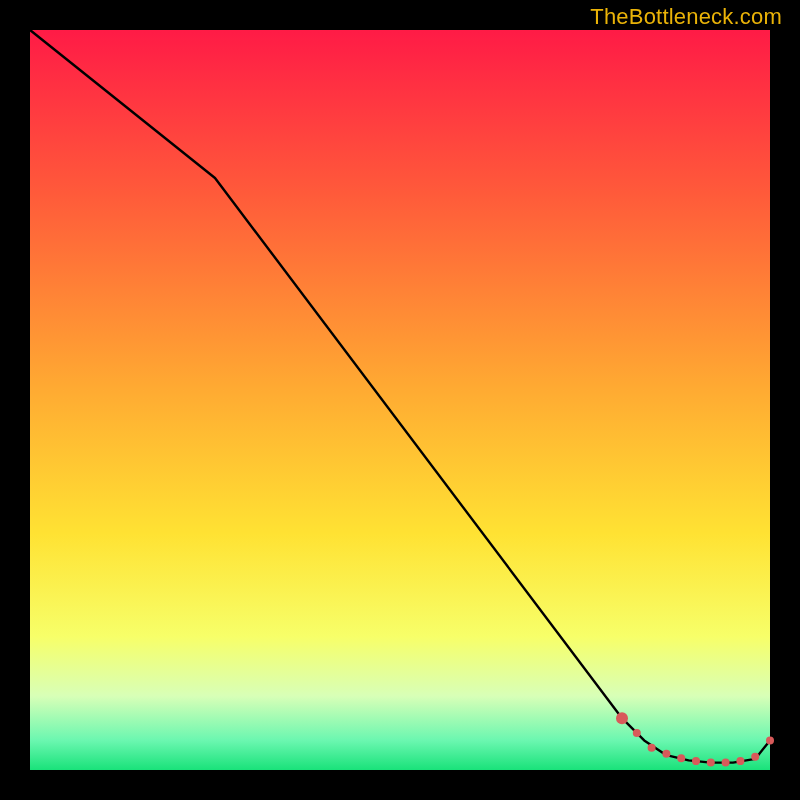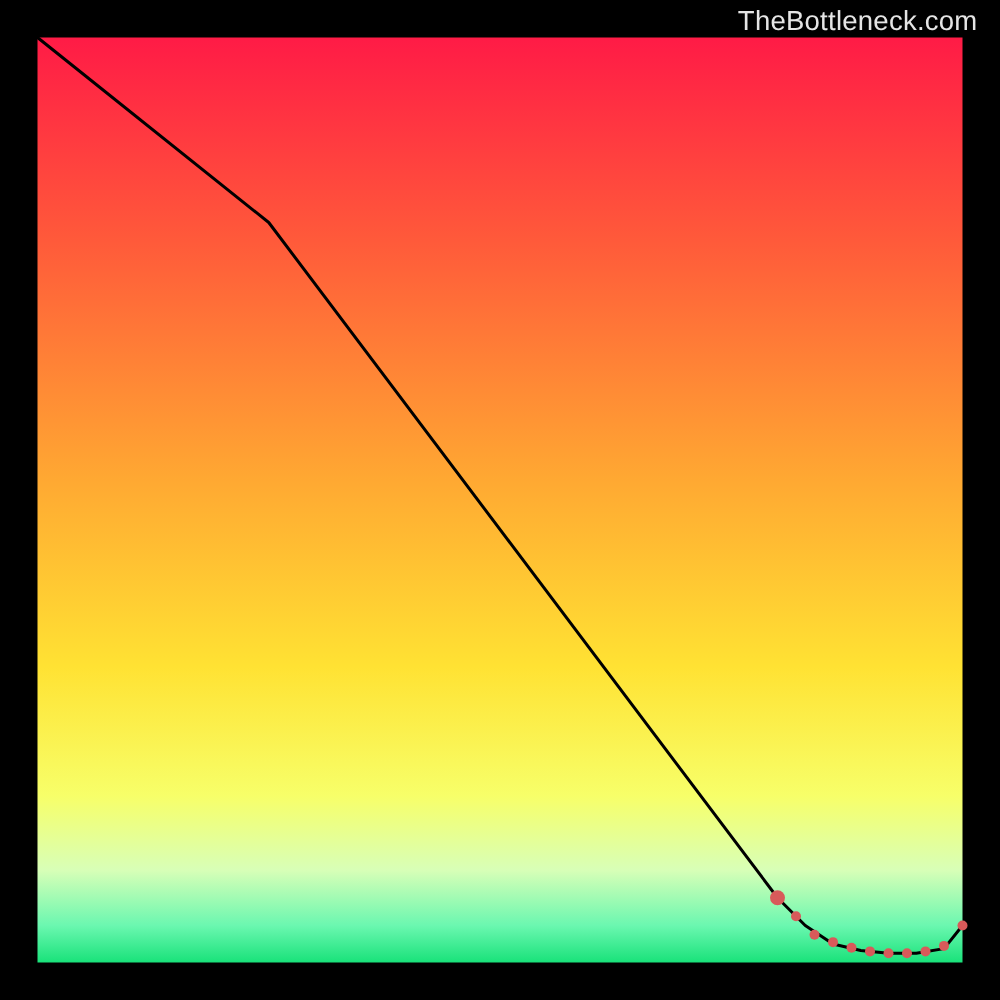--- a/index.html
+++ b/index.html
@@ -14,21 +14,21 @@
   .frame {
     position: relative;
     width: 800px;
     height: 800px;
     background: #000000;
   }
   .watermark {
     position: absolute;
     top: 4px;
     right: 18px;
-    color: #e5e5e5;
+    color: #eab308;
     font-size: 22px;
     font-weight: 500;
     letter-spacing: 0.2px;
     z-index: 50;
     margin-left: 19px;
   }
   svg {
     position: absolute;
     left: 0;
     top: 0;

